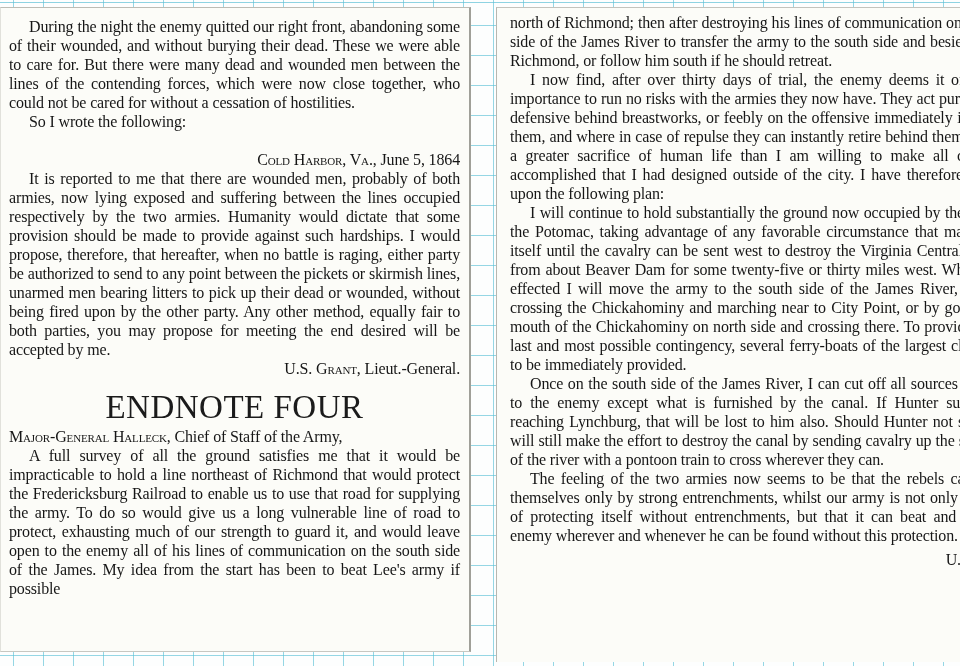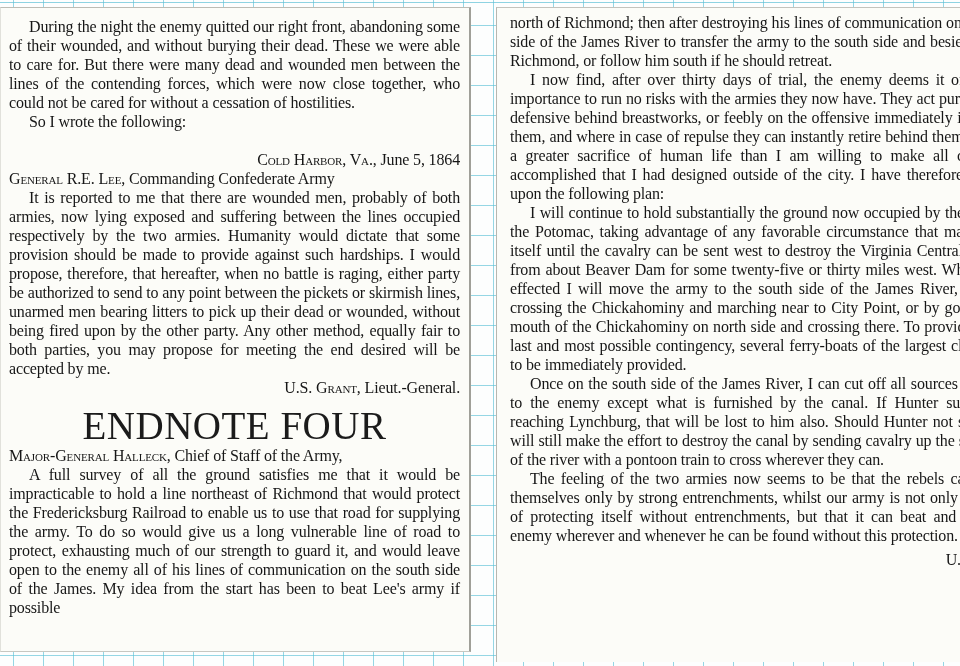--- a/index.html
+++ b/index.html
@@ -53,42 +53,41 @@
     text-align: justify;
     letter-spacing: -0.15px;
   }
   .indent { text-indent: 20px; }
   .sc { font-variant: small-caps; text-align: center; }
   .dateline, .sig { text-align: right; }
   .dateline-1 { margin-top: 19px; }
   .dateline-2 { margin-top: 34px; }
   h1.endnote {
     margin: 9px 0 0 0;
-    font-size: 39px;
+    font-size: 33px;
     font-weight: normal;
     text-align: center;
     line-height: 40px;
     letter-spacing: 0.5px;
     color: #1b1b1b;
   }
   .sig-block { margin-top: 5px; }
 </style>
 </head>
 <body>
 
 <div class="canvas">
   <div class="topline"></div>
 
   <div class="page page-left">
     <p class="indent">During the night the enemy quitted our right front, abandoning some of their wounded, and without burying their dead. These we were able to care for. But there were many dead and wounded men between the lines of the contending forces, which were now close together, who could not be cared for without a cessation of hostilities.</p>
     <p class="indent">So I wrote the following:</p>
 
     <p class="dateline dateline-1"><span class="sc">Cold Harbor, Va.,</span><span> June 5, 1864</span></p>
 
-    <p><span class="sc">General R.E. Lee,</span><span> Commanding Confederate Army</span></p>
 
     <p class="indent">It is reported to me that there are wounded men, probably of both armies, now lying exposed and suffering between the lines occupied respectively by the two armies. Humanity would dictate that some provision should be made to provide against such hardships. I would propose, therefore, that hereafter, when no battle is raging, either party be authorized to send to any point between the pickets or skirmish lines, unarmed men bearing litters to pick up their dead or wounded, without being fired upon by the other party. Any other method, equally fair to both parties, you may propose for meeting the end desired will be accepted by me.</p>
 
     <p class="sig"><span class="sc">U.S. Grant,</span><span> Lieut.-General.</span></p>
 
     <h1 class="endnote">ENDNOTE FOUR</h1>
 
 
     <p><span class="sc">Major-General Halleck,</span><span> Chief of Staff of the Army,</span></p>
 

